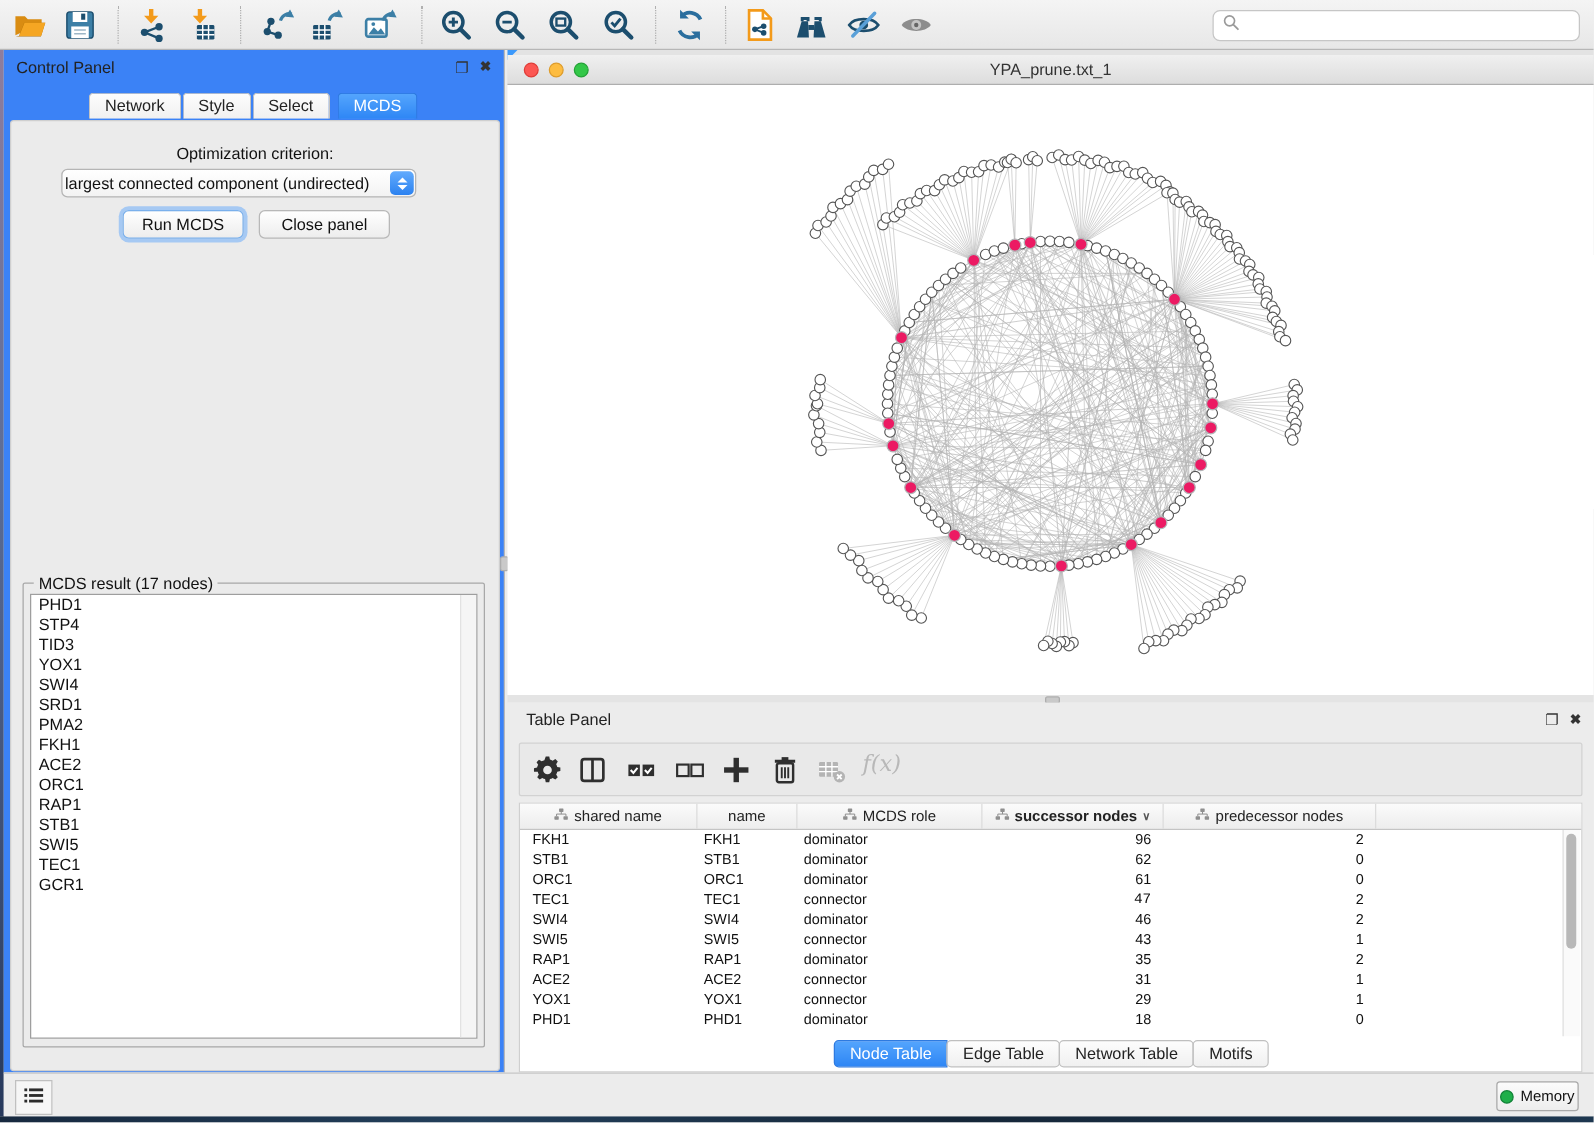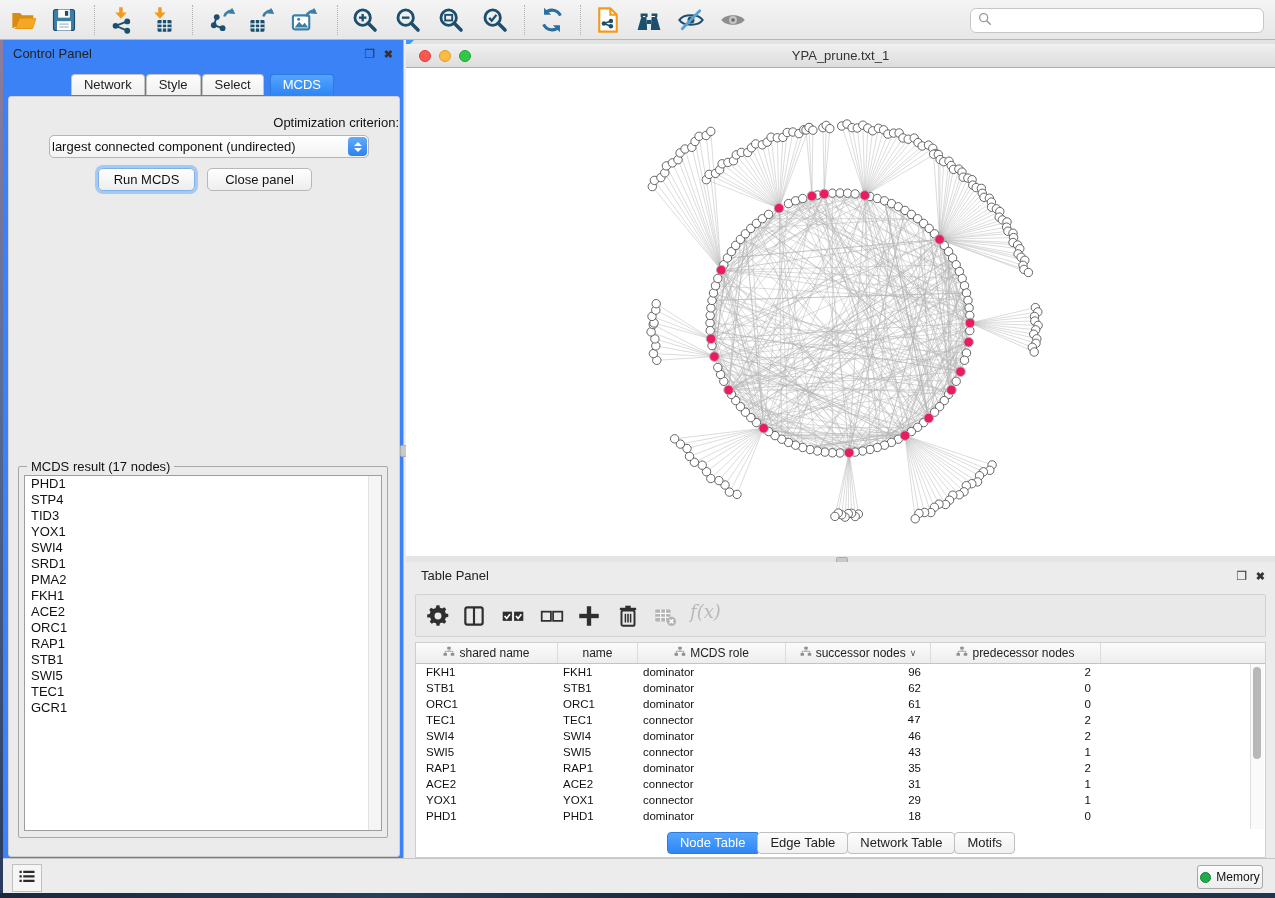--- a/index.html
+++ b/index.html
@@ -17,22 +17,22 @@
   .tb-sep{position:absolute;top:5px;width:0;height:30px;border-left:1px dotted #b0b0b0;}
   #search-box{left:970px;top:8px;width:294px;height:25px;background:#fff;border:1px solid #c6c6c6;border-radius:6px;box-sizing:border-box;display:flex;align-items:center;padding-left:6px;}
   
   #control-panel{left:3px;top:40px;width:401px;height:818px;background:#3b82f6;border-right:1px solid #b8b8b8;box-sizing:border-box;}
   .panel-title{font-size:13px;color:#222;}
   .win-btn{font-size:11px;color:#333;cursor:default;line-height:12px;}
   #cp-tabs{position:absolute;left:0;top:34px;width:100%;display:flex;justify-content:center;}
   .cp-tab{height:20px;line-height:20px;padding:0 12px;font-size:13px;color:#222;background:linear-gradient(#fdfdfd,#f0f0f0);border:1px solid #c3c3c3;border-bottom:none;border-radius:4px 4px 0 0;margin-right:1px;}
   .cp-tab.selected{background:linear-gradient(#54a5fd,#2e86f5);color:#fff;border-color:#2e7ae0;margin-left:5px;}
   #cp-content{position:absolute;left:5px;top:56px;width:390px;height:759px;border:1px solid #cfcfcf;border-radius:3px;background:#ebebeb;}
-  #opt-label{position:absolute;left:0;top:18px;width:100%;text-align:right;font-size:13px;color:#111;}
-  #criterion{position:absolute;left:40px;top:38px;width:320px;height:23px;background:linear-gradient(#ffffff,#f3f3f3);border:1px solid #b5b5b5;border-radius:5px;box-sizing:border-box;font-size:13px;color:#111;display:flex;align-items:center;padding-left:2px;text-align:center;}
+  #opt-label{position:absolute;left:0;top:18px;width:100%;text-align:center;font-size:13px;color:#111;}
+  #criterion{position:absolute;left:40px;top:38px;width:284px;height:23px;background:linear-gradient(#ffffff,#f3f3f3);border:1px solid #b5b5b5;border-radius:5px;box-sizing:border-box;font-size:13px;color:#111;display:flex;align-items:center;padding-left:2px;text-align:center;}
   #criterion-stepper{position:absolute;right:1px;top:1px;width:19px;height:19px;border-radius:4px;background:linear-gradient(#62abfd,#2c82f0);display:flex;flex-direction:column;align-items:center;justify-content:center;gap:2px;}
   .chev-up{width:0;height:0;border-left:4px solid transparent;border-right:4px solid transparent;border-bottom:4px solid #fff;}
   .chev-dn{width:0;height:0;border-left:4px solid transparent;border-right:4px solid transparent;border-top:4px solid #fff;}
   .mac-btn{position:absolute;top:71px;height:23px;background:linear-gradient(#ffffff,#ededed);border:1px solid #b8b8b8;border-radius:5px;box-sizing:border-box;font-size:13px;color:#111;text-align:center;line-height:21px;}
   #run-btn{left:89px;width:97px;box-shadow:0 0 0 3px #a6c9f3;border-color:#7ab0ec;}
   #close-btn{left:198px;width:105px;}
   #result-fieldset{position:absolute;left:9px;top:369px;width:368px;height:370px;border:1px solid #a8a8a8;border-radius:2px;}
   #result-legend{position:absolute;left:8px;top:-8px;background:#ebebeb;padding:0 4px;font-size:13px;color:#111;}
   #result-list{position:absolute;left:5px;top:8px;width:356px;height:354px;background:#fff;border:1px solid #9e9e9e;overflow:hidden;}
   .result-item{font-size:13px;color:#111;line-height:16px;padding-left:6px;}
@@ -1128,21 +1128,21 @@
             <span><svg viewBox="0 0 24 24" width="12" height="12">
                 <g fill="#8f8f8f">
                   <rect x="8.5" y="1.5" width="7" height="5.5" rx="1"></rect>
                   <rect x="1" y="14" width="7" height="5.5" rx="1"></rect>
                   <rect x="15.5" y="14" width="7" height="5.5" rx="1"></rect>
                 </g>
                 <path d="M12 7v3.5M4.5 14v-3.5h15V14" stroke="#8f8f8f" fill="none" stroke-width="1.6"></path>
               </svg></span>
             <span>MCDS role</span>
           </div>
-          <div class="nt-hcell" style="width: 145px;">
+          <div class="nt-hcell" style="width: 145px; font-weight: bold;">
             <span><svg viewBox="0 0 24 24" width="12" height="12">
                 <g fill="#8f8f8f">
                   <rect x="8.5" y="1.5" width="7" height="5.5" rx="1"></rect>
                   <rect x="1" y="14" width="7" height="5.5" rx="1"></rect>
                   <rect x="15.5" y="14" width="7" height="5.5" rx="1"></rect>
                 </g>
                 <path d="M12 7v3.5M4.5 14v-3.5h15V14" stroke="#8f8f8f" fill="none" stroke-width="1.6"></path>
               </svg></span>
             <span>successor nodes</span>
             <span class="sort-chev">∨</span>

